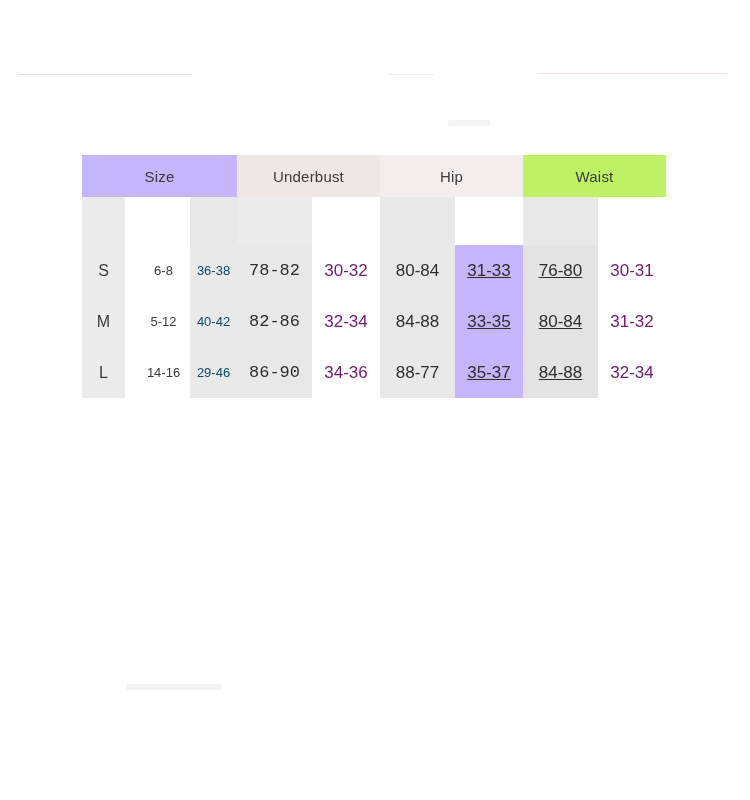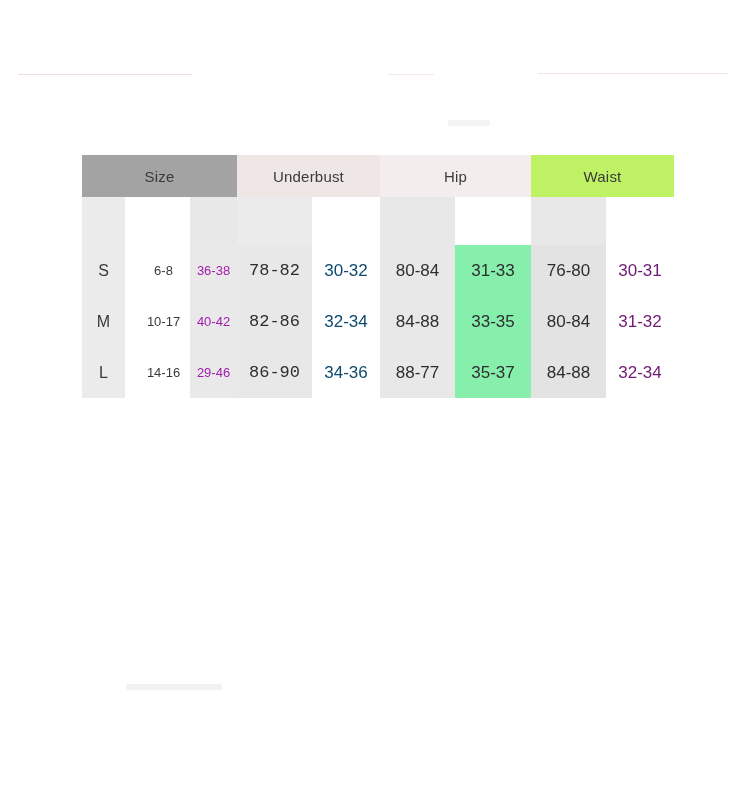--- a/index.html
+++ b/index.html
@@ -49,45 +49,45 @@
     font-weight: normal;
   }
 
   
   .size-table thead th {
     height: 42px;
     font-size: 15px;
     color: #3a3a3a;
     letter-spacing: .2px;
   }
-  th.h-size      { width: 143px; background: #a3a3a3; }
+  th.h-size      { width: 143px; background: #c4b5fd; }
   th.h-underbust { width: 143px; background: #efe6e6; }
   th.h-hip       { width: 143px; background: #f4eded; }
   th.h-waist     { width: 143px; background: #bef264; }
 
   
   .spacer td { height: 48px; }
   .sp-a { background: #ebebeb; }
   .sp-b { background: #ffffff; }
   .sp-c { background: #e8e8e8; }
   .sp-e { background: #ebebeb; }
   .sp-f { background: #ffffff; }
   .sp-g { background: #e8e8e8; }
   .sp-h { background: #ffffff; }
 
   
   .size-table tbody tr.data-row td { height: 51px; }
   td.c-label { width: 43px;  background: #ebebeb; font-size: 16px; color: #3a3a3a; }
   td.c-us    { width: 53px;  background: #ffffff; font-size: 13px; color: #3a3a3a; padding-left: 12px; }
-  td.c-eu    { width: 47px;  background: #e9e9e9; font-size: 13px; color: #a21caf; }
+  td.c-eu    { width: 47px;  background: #e9e9e9; font-size: 13px; color: #0c4a6e; }
   td.c-ub-cm { width: 75px;  background: #e8e8e8; font-size: 17px; color: #2e2e2e; font-family: Liberation Mono, monospace; }
-  td.c-ub-in { width: 68px;  background: #ffffff; font-size: 17px; color: #0c4a6e; }
+  td.c-ub-in { width: 68px;  background: #ffffff; font-size: 17px; color: #701a75; }
   td.c-hp-cm { width: 75px;  background: #e8e8e8; font-size: 17px; color: #2e2e2e; }
-  td.c-hp-in { width: 76px;  background: #86efac; font-size: 17px; color: #2e2e2e; }
-  td.c-wa-cm { width: 75px;  background: #e3e3e3; font-size: 17px; color: #2e2e2e; }
+  td.c-hp-in { width: 68px;  background: #c4b5fd; font-size: 17px; color: #2e2e2e; text-decoration: underline; }
+  td.c-wa-cm { width: 75px;  background: #e3e3e3; font-size: 17px; color: #2e2e2e; text-decoration: underline; }
   td.c-wa-in { width: 68px;  background: #ffffff; font-size: 17px; color: #701a75; }
 </style>
 </head>
 <body>
 
 <div class="top-rule rule-a"></div>
 <div class="top-rule rule-b"></div>
 <div class="top-rule rule-c"></div>
 
 <div class="ghost" style="left:448px; top:120px; width:42px; height:6px; background:#f4f4f4;"></div>
@@ -126,21 +126,21 @@
       <td class="c-ub-cm">78-82</td>
       <td class="c-ub-in">30-32</td>
       <td class="c-hp-cm">80-84</td>
       <td class="c-hp-in">31-33</td>
       <td class="c-wa-cm">76-80</td>
       <td class="c-wa-in">30-31</td>
     </tr>
 
     <tr class="data-row">
       <td class="c-label">M</td>
-      <td class="c-us">10-17</td>
+      <td class="c-us">5-12</td>
       <td class="c-eu">40-42</td>
       <td class="c-ub-cm">82-86</td>
       <td class="c-ub-in">32-34</td>
       <td class="c-hp-cm">84-88</td>
       <td class="c-hp-in">33-35</td>
       <td class="c-wa-cm">80-84</td>
       <td class="c-wa-in">31-32</td>
     </tr>
 
     <tr class="data-row">

